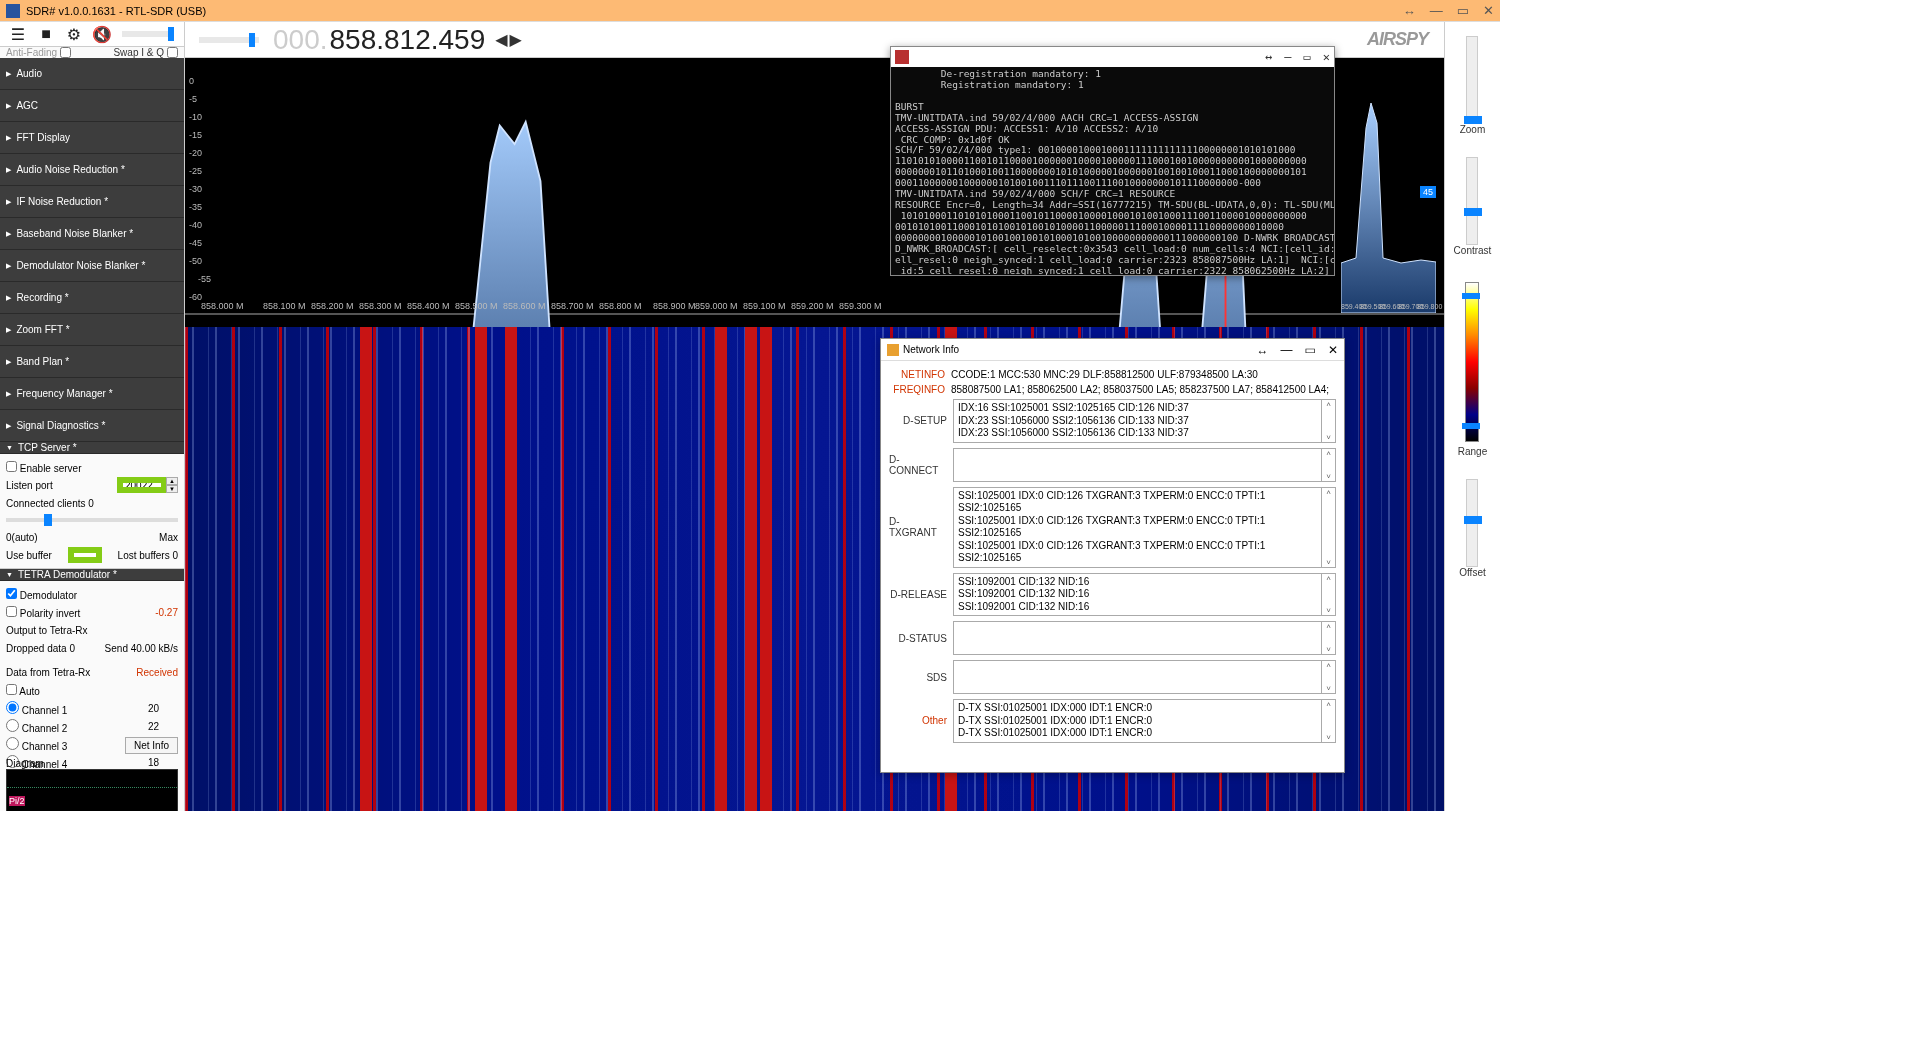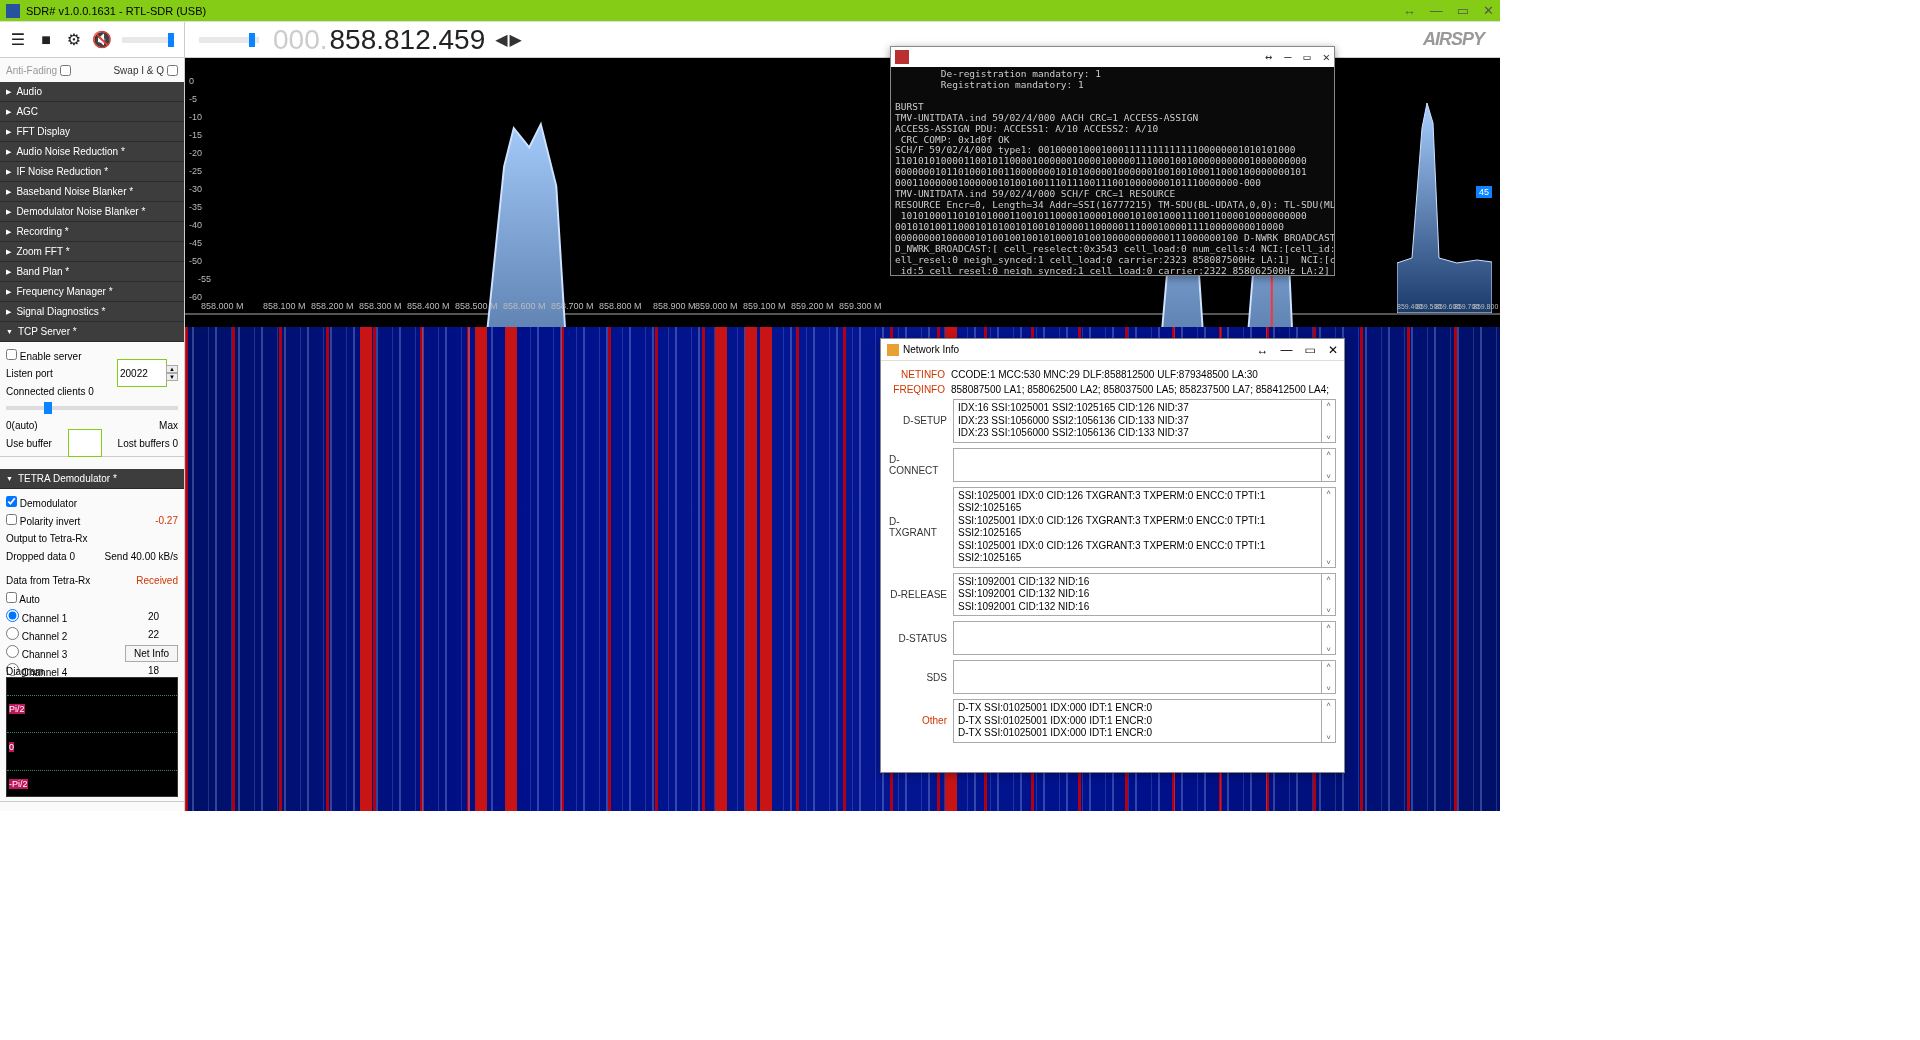--- a/index.html
+++ b/index.html
@@ -1,19 +1,19 @@
 <!DOCTYPE html>
 <html><head>
 <meta charset="utf-8">
 <style>
 * { margin:0; padding:0; box-sizing:border-box; }
 body { font-family:"Segoe UI",Tahoma,sans-serif; font-size:11px; background:#fff; color:#000; overflow:hidden; width:1500px; height:811px; position:relative; }
 
 
-.titlebar { height:22px; background:#84cc16; border-bottom:1px solid #ddd; display:flex; align-items:center; justify-content:space-between; padding:0 6px; }
+.titlebar { height:22px; background:#fdba74; border-bottom:1px solid #ddd; display:flex; align-items:center; justify-content:space-between; padding:0 6px; }
 .titlebar-left { display:flex; align-items:center; gap:6px; }
 .app-icon { width:14px; height:14px; background:#27539e; }
 .titlebar-right { display:flex; align-items:center; gap:14px; color:#555; }
 .titlebar-right span { cursor:default; font-size:13px; line-height:1; }
 
 
 .app { display:flex; height:789px; }
 .sidebar { width:185px; background:#fafafa; border-right:1px solid #ccc; display:flex; flex-direction:column; }
 .center { flex:1; display:flex; flex-direction:column; background:#000; position:relative;gap:12px; }
 .rightbar { width:56px; background:#fff; border-left:1px solid #ccc; display:flex; flex-direction:column; align-items:center; padding-top:14px; font-size:10px; }
@@ -28,26 +28,26 @@
 .freq-arrows { font-size:16px; color:#333; display:flex; gap:2px; margin-left:6px;}
 .logo { margin-left:auto; margin-right:10px; font-style:italic; font-weight:bold; color:#999; font-size:18px; letter-spacing:-1px;}
 
 
 .opts { height:24px; display:flex; align-items:center; justify-content:space-between; padding:0 6px; font-size:10px; color:#999;}
 .opts label { display:flex; align-items:center; gap:3px;}
 .opts .active { color:#333;}
 input[type=checkbox]{ width:11px; height:11px;}
 
 
-.panel-head { height:20px; background:#3d3d3d; color:#fff; display:flex; align-items:center; padding:0 6px; font-size:10px; cursor:pointer; border-bottom:1px solid #2a2a2a;}
+.panel-head { height:32px; background:#3d3d3d; color:#fff; display:flex; align-items:center; padding:0 6px; font-size:10px; cursor:pointer; border-bottom:1px solid #2a2a2a;}
 .panel-head::before { content:"▶"; font-size:7px; margin-right:5px;}
 .panel-head.open::before { content:"▼";}
 .panel-body { background:#fafafa; padding:4px 6px; font-size:10px; border-bottom:1px solid #ccc;}
 .panel-row { display:flex; align-items:center; justify-content:space-between; height:18px;}
-.panel-row input[type=text]{ width:50px; height:28px; border:1px solid #84cc16; font-size:10px; padding:0 2px;}
+.panel-row input[type=text]{ width:50px; height:16px; border:6px solid #84cc16; font-size:10px; padding:0 2px;}
 .spin { display:inline-flex; align-items:center;}
 .spin-btns { display:flex; flex-direction:column; margin-left:-1px;}
 .spin-btns span { width:12px; height:8px; border:1px solid #aaa; font-size:6px; text-align:center; line-height:6px; background:#eee; cursor:pointer;}
 .hslider { width:100%; height:4px; background:#ddd; position:relative; margin:6px 0;}
 .hslider .th { position:absolute; top:-4px; width:8px; height:12px; background:#0a84ff;}
 .red { color:#d13400;}
 .btn { border:1px solid #aaa; background:#f5f5f5; padding:2px 8px; cursor:pointer; font-size:10px;}
 
 
 .diagram-canvas { width:100%; height:120px; background:#000; border:1px solid #333; position:relative; overflow:hidden;}
@@ -321,20 +321,49 @@
           <div class="wf-red" style="left: 290px; width: 12px;"></div>
           <div class="wf-red" style="left: 320px; width: 12px;"></div>
           <div class="wf-red" style="left: 530px; width: 12px;"></div>
           <div class="wf-red" style="left: 560px; width: 12px;"></div>
           <div class="wf-red" style="left: 575px; width: 12px;"></div>
           <div class="wf-red" style="left: 760px; width: 12px;"></div>
         </div>
     </div>
   </div>
 
+  <div class="rightbar">
+    <div id="right-sliders">
+        <div class="grp">
+          <div class="vslider">
+            <div class="th" style="top:92%"></div>
+          </div>
+          <div class="title">Zoom</div>
+        </div>
+        <div class="grp">
+          <div class="vslider">
+            <div class="th" style="top:58%"></div>
+          </div>
+          <div class="title">Contrast</div>
+        </div>
+        <div class="grp">
+          <div class="gradient-bar" style="position:relative">
+            <div class="mk" style="top:10px"></div>
+            <div class="mk" style="top:140px"></div>
+          </div>
+          <div class="title">Range</div>
+        </div>
+        <div class="grp">
+          <div class="vslider">
+            <div class="th" style="top:42%"></div>
+          </div>
+          <div class="title">Offset</div>
+        </div>
+      </div>
+  </div>
 </div>
 
 <div class="console-win">
   <div class="console-tb">
     <div class="icn"></div>
     <div class="win-ctrls">
         <span>↔</span>
         <span>—</span>
         <span>▭</span>
         <span>✕</span>

